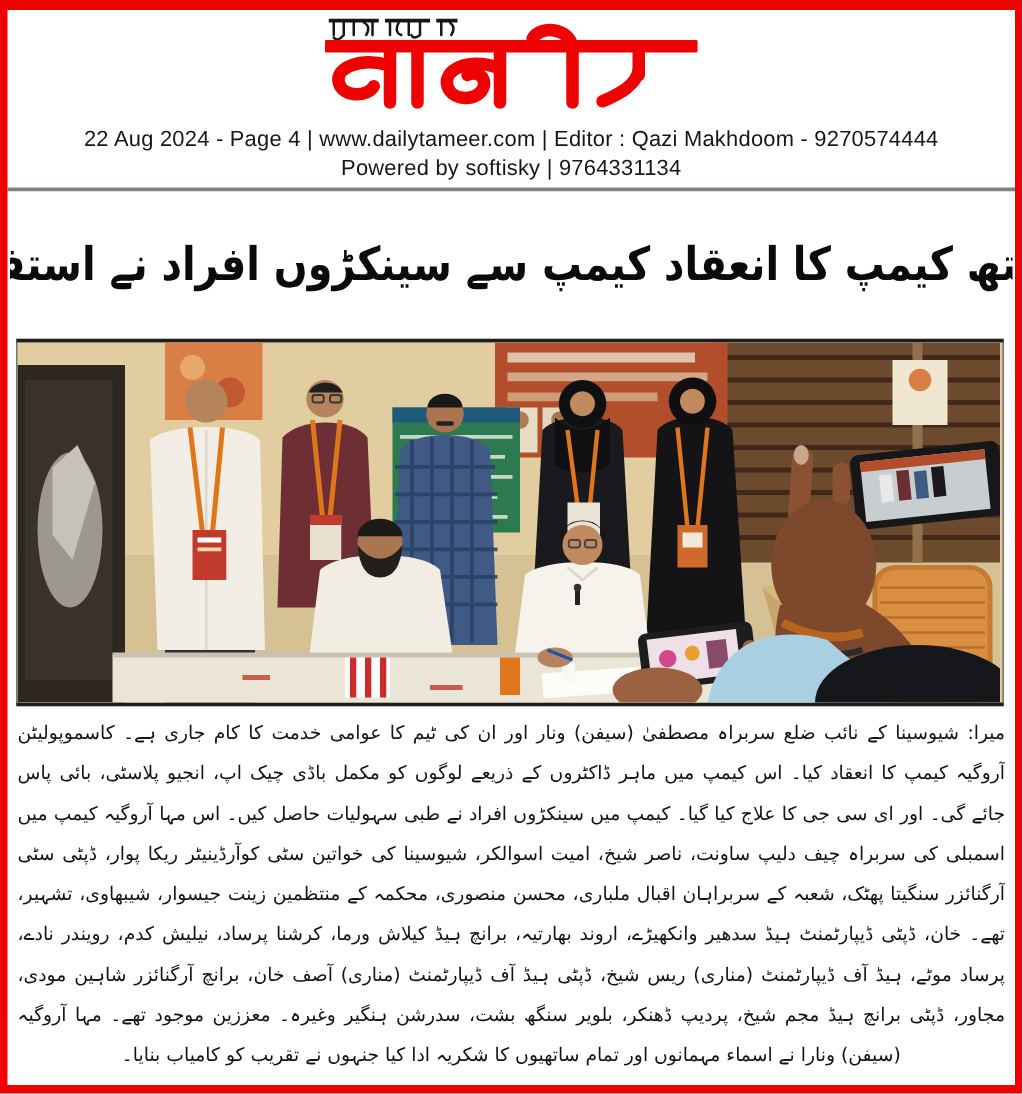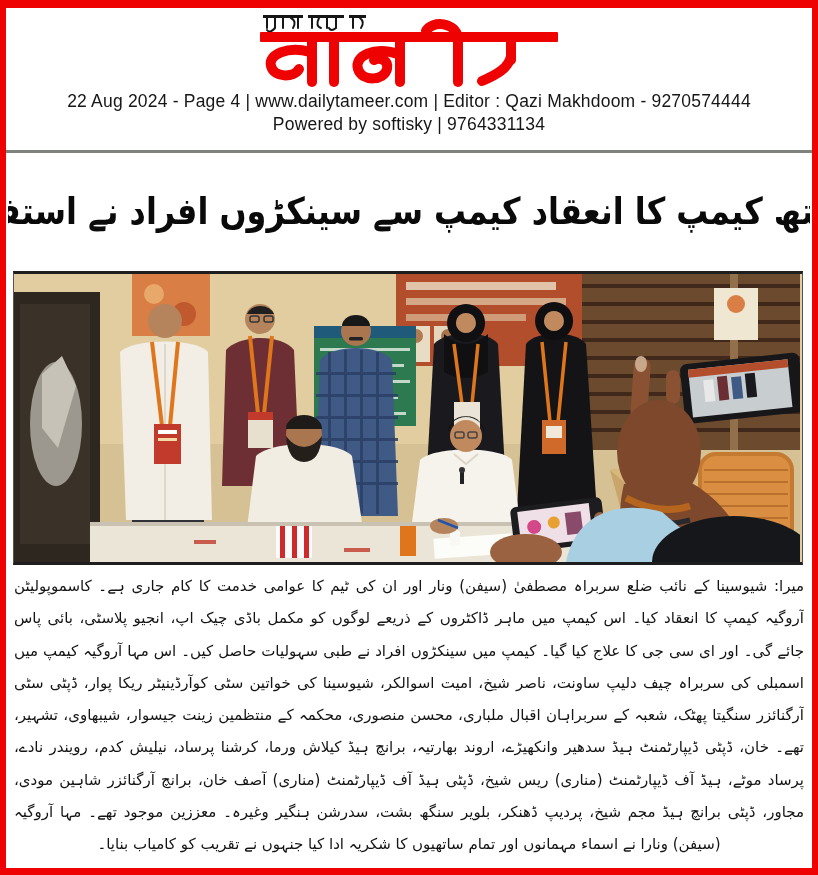--- a/index.html
+++ b/index.html
@@ -2,21 +2,21 @@
 <html><head>
 <meta charset="utf-8">
 <style>
   html,body{margin:0;padding:0;background:#ffffff;}
   .page{position:relative;width:818px;height:875px;background:#ffffff;overflow:hidden;
         font-family:"Liberation Sans",sans-serif;}
   .frame{position:absolute;inset:0;border:solid #ee0202;border-width:8px 6px 7px 6px;
          pointer-events:none;z-index:20;}
   .masthead-svg{position:absolute;left:248px;top:12px;}
   .meta{position:absolute;left:0;width:100%;text-align:center;color:#161616;
-        font-size:17.5px;letter-spacing:.2px;}
+        font-size:17.5px;letter-spacing:.2px;margin-top:10px;}
   .meta1{top:91px;}
   .meta2{top:114px;}
   .rule{position:absolute;left:6px;right:6px;top:150px;height:3px;background:#7e837e;}
   .headline{position:absolute;left:8px;right:8px;top:156px;height:110px;display:flex;
             align-items:center;justify-content:center;overflow:hidden;background:#fff;}
   .headline .txt{font-family:"DejaVu Sans",sans-serif;font-weight:bold;font-size:37px;
                  color:#0a0a0a;white-space:nowrap;transform:scaleX(.86);transform-origin:center;}
   .photo{position:absolute;left:13px;top:271px;width:790px;height:294px;box-sizing:border-box;
          border:1px solid #555;border-top:3px solid #1e1e1e;border-bottom:3px solid #1e1e1e;
          background:#e2cda1;}

